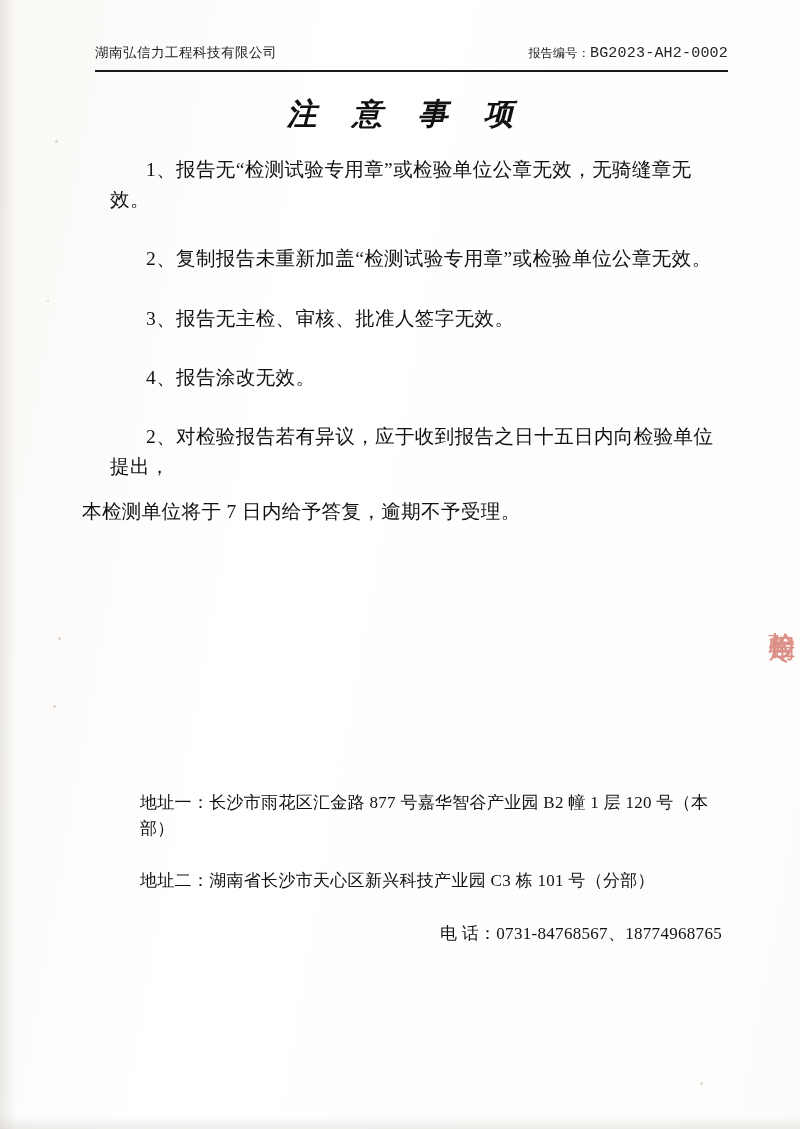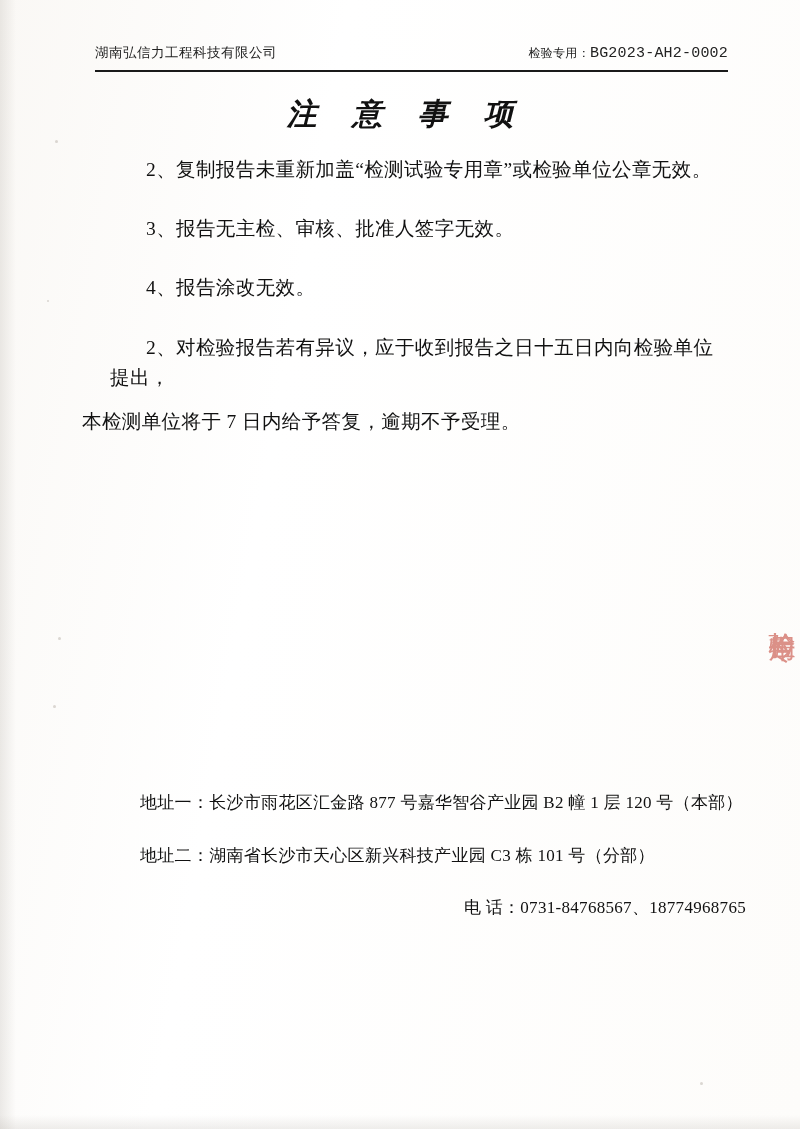--- a/index.html
+++ b/index.html
@@ -101,21 +101,21 @@
     text-indent: 0;
   }
   .note-item:last-child {
     margin-bottom: 7px;
   }
 
   .footer {
     position: absolute;
     top: 790px;
     left: 140px;
-    right: 54px;
+    right: 78px;
   }
   .footer-line {
     font-size: 17px;
     line-height: 1.5;
     margin-bottom: 27px;
     color: #111;
     letter-spacing: 0.3px;
   }
   .footer-line:last-child {
     margin-bottom: 0;
@@ -175,28 +175,29 @@
 
   <div class="speckle" style="left:55px; top:140px; width:3px; height:3px;"></div>
   <div class="speckle" style="left:47px; top:300px; width:2px; height:2px;"></div>
   <div class="speckle" style="left:58px; top:637px; width:3px; height:3px;"></div>
   <div class="speckle" style="left:53px; top:705px; width:3px; height:3px;"></div>
   <div class="speckle" style="left:700px; top:1082px; width:3px; height:3px;"></div>
 
   <div class="header-row">
     <div class="company-name">湖南弘信力工程科技有限公司</div>
     <div class="report-no">
-      <span>检验专用：</span><span class="code">BG2023-AH2-0002</span>
+      <span>报告编号：</span><span class="code">BG2023-AH2-0002</span>
     </div>
   </div>
   <div class="header-rule"></div>
 
   <div class="doc-title">注 意 事 项</div>
 
   <div class="notes">
+    <div class="note-item">1、报告无“检测试验专用章”或检验单位公章无效，无骑缝章无效。</div>
     <div class="note-item">2、复制报告未重新加盖“检测试验专用章”或检验单位公章无效。</div>
     <div class="note-item">3、报告无主检、审核、批准人签字无效。</div>
     <div class="note-item">4、报告涂改无效。</div>
     <div class="note-item" style="margin-bottom:14px;">2、对检验报告若有异议，应于收到报告之日十五日内向检验单位提出，</div>
     <div class="note-item no-indent-cont" style="margin-left:-28px;">本检测单位将于 7 日内给予答复，逾期不予受理。</div>
   </div>
 
   <div class="seal-fragment">检验专用</div>
 
   <div class="footer">

